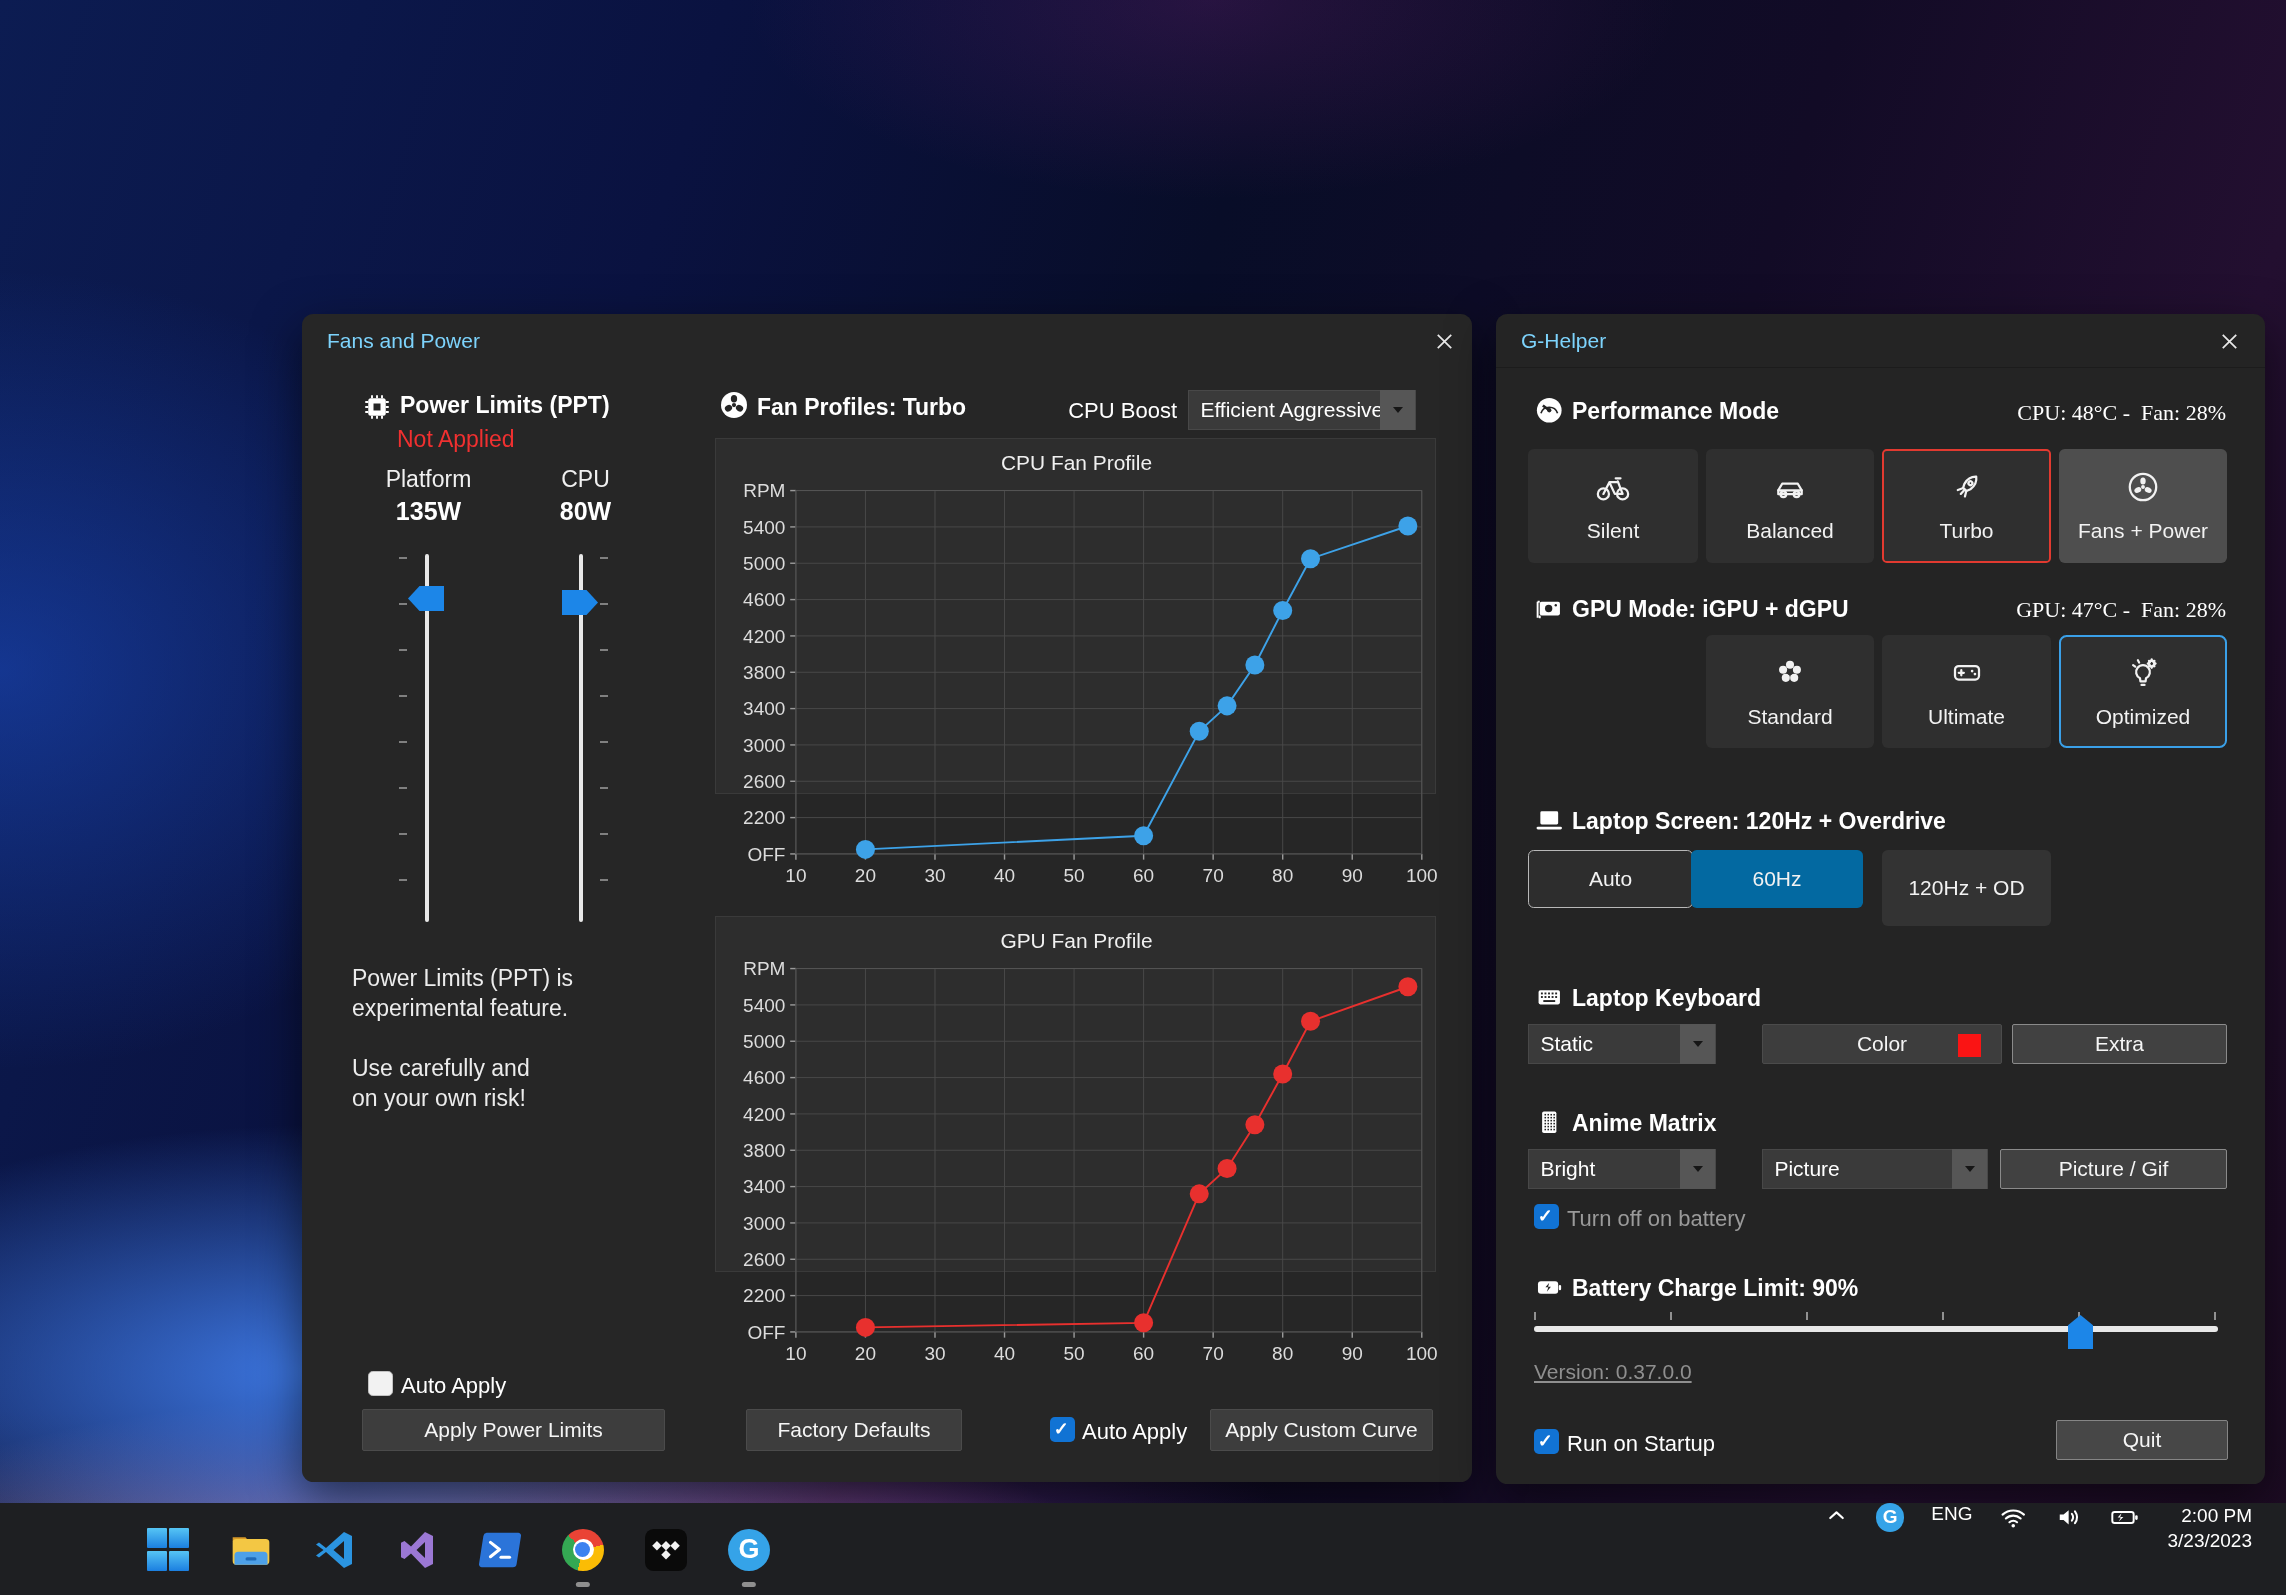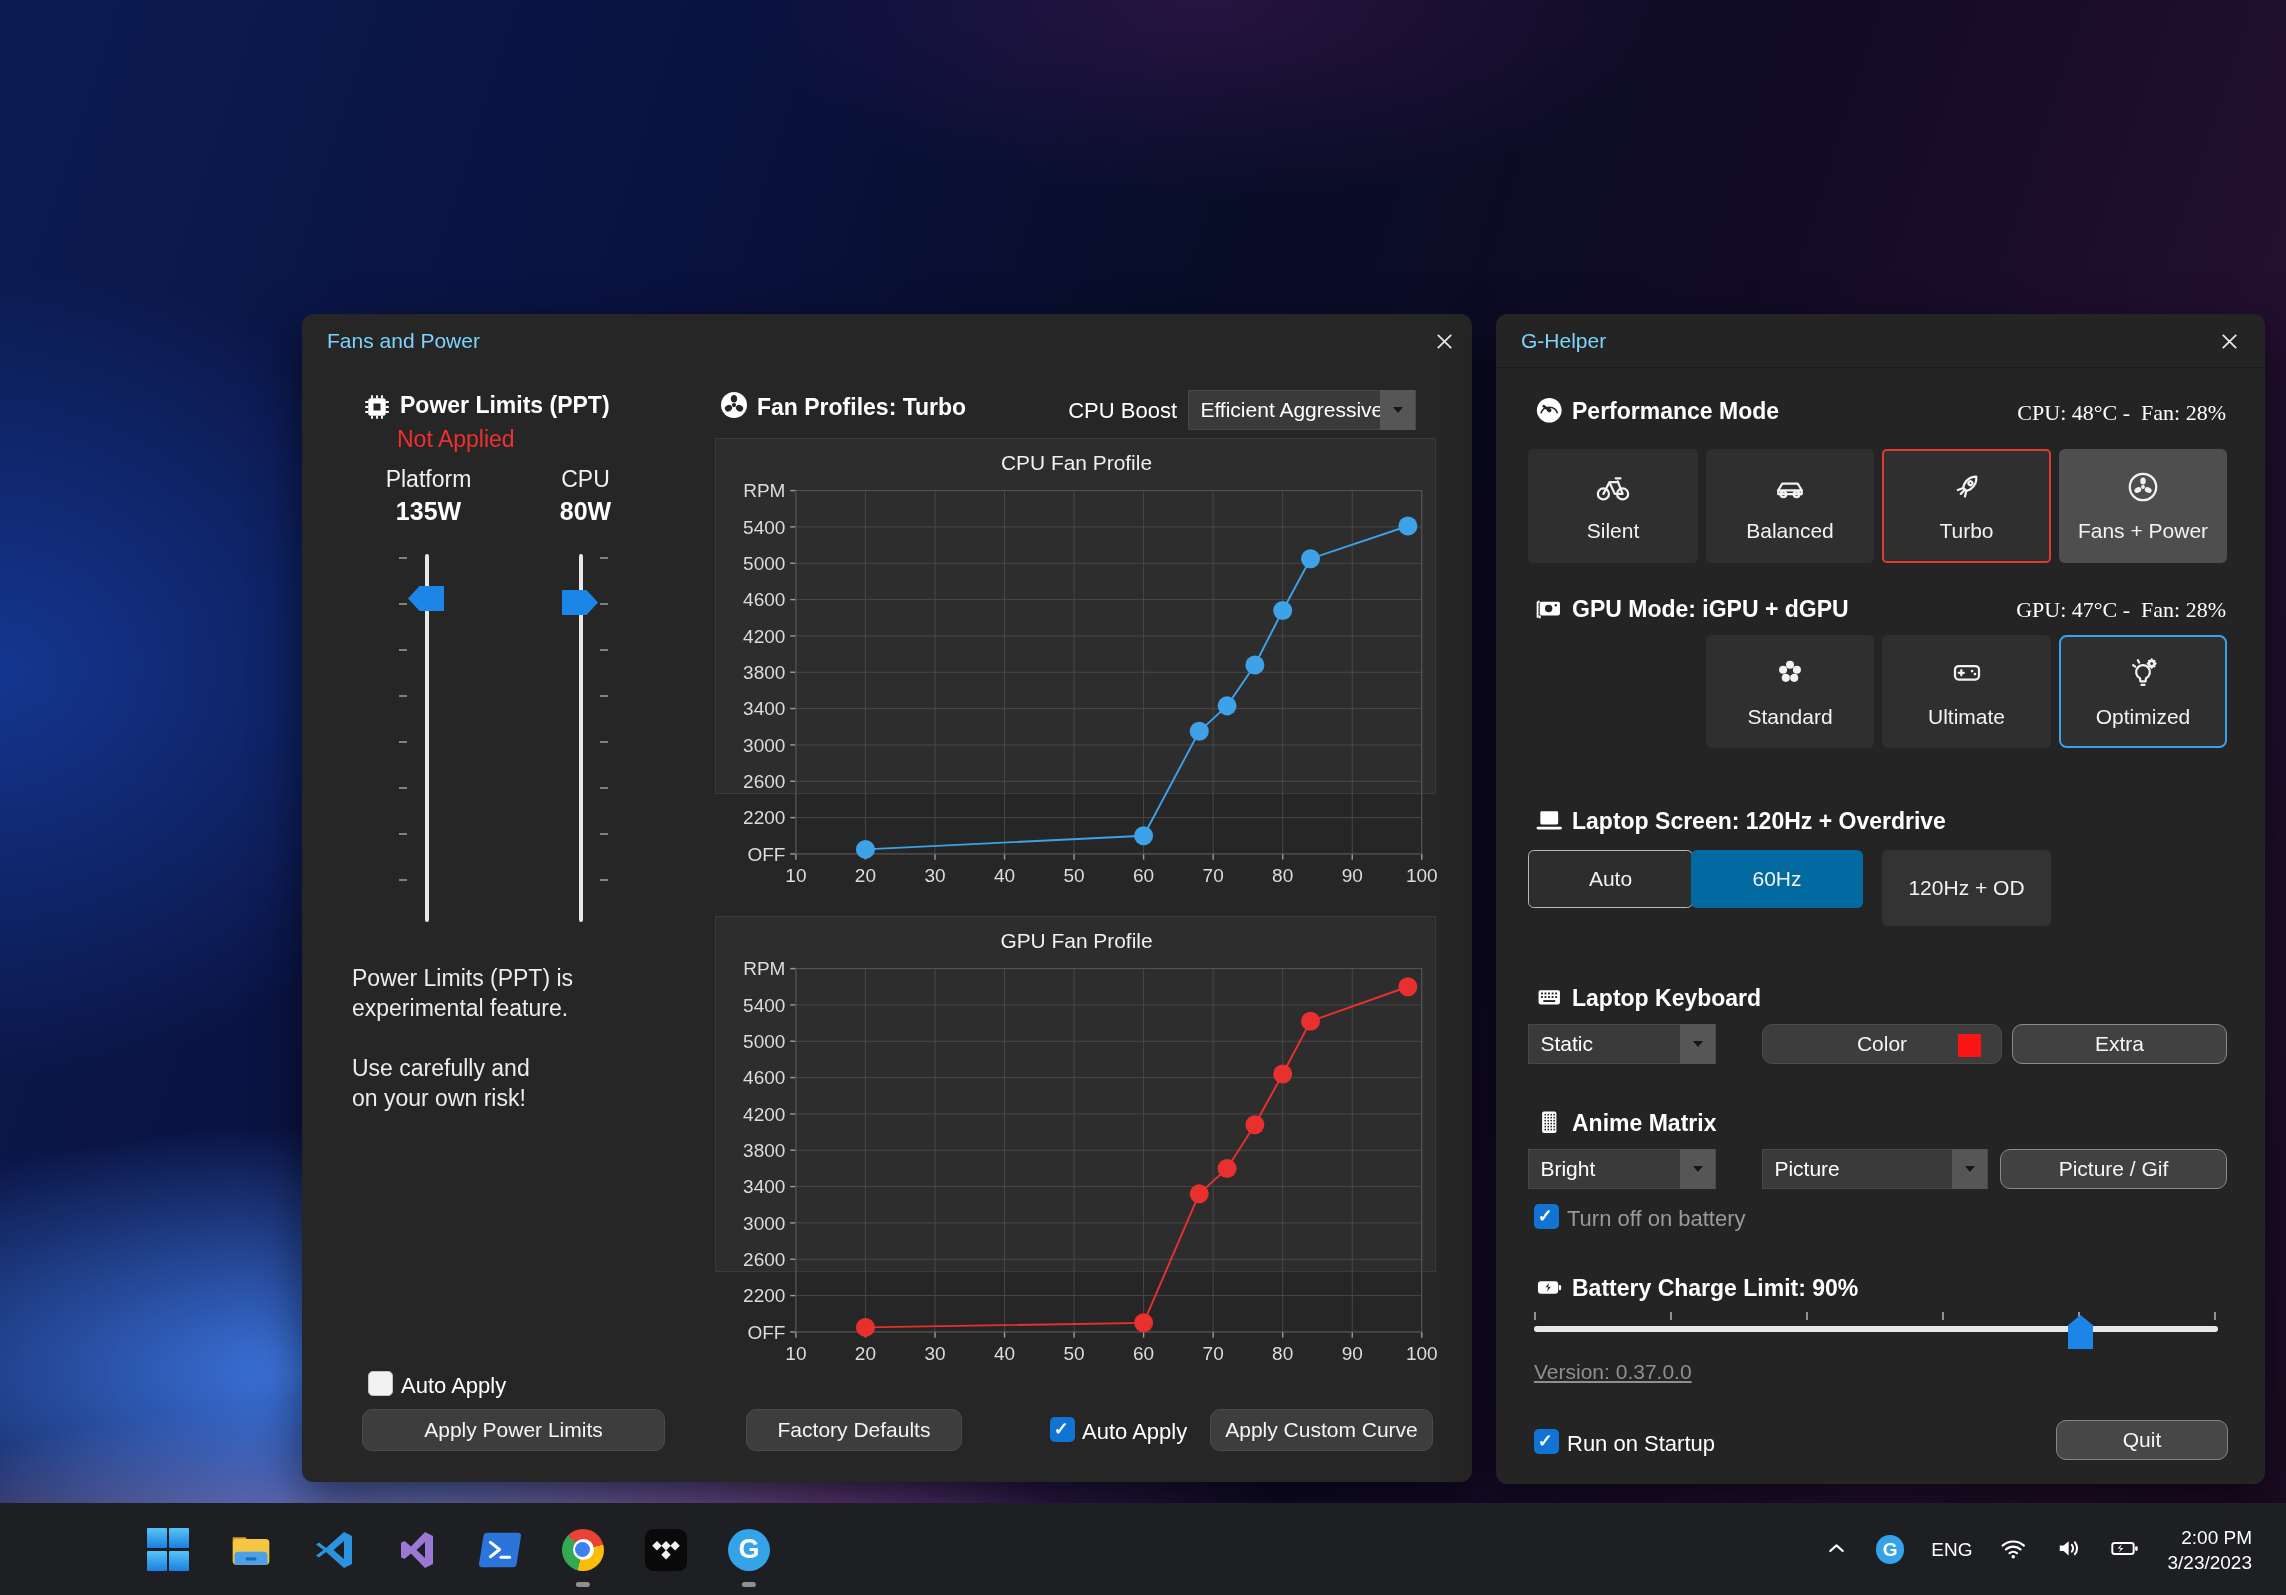--- a/index.html
+++ b/index.html
@@ -15,21 +15,21 @@
       linear-gradient(108deg,#0c1c52 0%,#0a1240 26%,#080d28 46%,#120b26 66%,#230f30 84%,#1c0b22 100%);
   }
   .abs{position:absolute;}
   .window{position:absolute;background:#262626;border-radius:11.4px;box-shadow:0 17px 48px rgba(0,0,0,.55);}
   .titlebar{position:absolute;left:0;top:0;right:0;height:54px;}
   .wtitle{position:absolute;left:25px;top:0;line-height:54px;font-size:21px;color:#7dd3fc;}
   .closebtn{position:absolute;top:15px;width:25px;height:25px;cursor:pointer;}
   .sect-title{font-size:23px;font-weight:bold;color:#fff;white-space:pre;}
   .status{font-size:22px;color:#fff;white-space:pre;font-family:Liberation Serif, serif;}
   .btn{display:flex;align-items:center;justify-content:center;background:#3d3d3d;border:1px solid #4b4b4b;
-       border-radius:10px;color:#f5f5f5;font-size:21px;}
+       border-radius:2px;color:#f5f5f5;font-size:21px;}
   .btn.light-border{border:1px solid #8a8a8a;background:#414141;}
   .modebtn{position:absolute;height:114px;background:#2f2f2f;border-radius:5.7px;display:flex;flex-direction:column;
        align-items:center;justify-content:center;gap:9.5px;color:#f2f2f2;font-size:21px;}
   .modebtn.hl{background:#4e4e4e;}
   .modebtn.sel-red{border:2.9px solid #e23a30;border-radius:4.8px;}
   .modebtn.sel-blue{border:2.9px solid #3aa0e8;border-radius:7.6px;}
   .modebtn.sel-light{border:1.9px solid #b8b8b8;}
   .cb{position:absolute;width:25px;height:25px;border-radius:4.8px;}
   .cb.off{background:#f2f2f2;border:1px solid #c2c2c2;}
   .cb.on{background:#1173d4;}
@@ -48,21 +48,21 @@
   .thumb-up{width:25px;height:34px;clip-path:polygon(50% 0,100% 30%,100% 100%,0 100%,0 30%);}
   .htrack{position:absolute;height:5.7px;background:#e8e8e8;border-radius:2.9px;}
   .hticks{position:absolute;height:7.6px;background:repeating-linear-gradient(to right,#909090 0 1.9px,transparent 1.9px 136px);}
   .note{position:absolute;font-size:23px;color:#ececec;}
   .link{position:absolute;font-size:21px;color:#8f8f8f;text-decoration:underline;cursor:pointer;}
   .graylabel{color:#9a9a9a;}
   .taskbar{position:absolute;left:0;right:0;bottom:0;height:93px;background:#1e1f22;display:flex;align-items:center;}
   .apps{display:flex;align-items:center;gap:39px;padding-left:146px;}
   .app{position:relative;width:44px;height:44px;display:flex;align-items:center;justify-content:center;cursor:pointer;}
   .app .dot{position:absolute;left:50%;transform:translateX(-50%);bottom:-15px;width:14.3px;height:4.8px;border-radius:2.9px;background:#8f8f8f;}
-  .tray{position:absolute;right:34px;top:0;height:93px;display:flex;align-items:center;gap:27px;}
+  .tray{position:absolute;right:34px;top:0;height:93px;display:flex;align-items:flex-start;gap:27px;}
   .tray-txt{font-size:19px;color:#fff;}
   .clock{font-size:19px;color:#fff;text-align:right;line-height:25px;}
   .win-grid{display:grid;grid-template-columns:20px 20px;grid-template-rows:20px 20px;gap:2.9px;}
   .win-grid div{background:linear-gradient(180deg,#56c5f5,#1b7fe0);border-radius:1px;}
   .chrome-ball{width:42px;height:42px;border-radius:50%;position:relative;
      background:conic-gradient(from -45deg,#ea4335 0 120deg,#fbbc05 0 240deg,#34a853 0 360deg);}
   .chrome-ball::before{content:"";position:absolute;left:10.5px;top:10.5px;width:21px;height:21px;border-radius:50%;background:#fff;}
   .chrome-ball::after{content:"";position:absolute;left:13.3px;top:13.3px;width:15px;height:15px;border-radius:50%;background:#3b82f0;}
   .gball{width:42px;height:42px;border-radius:50%;background:#35a3e8;color:#fff;display:flex;align-items:center;justify-content:center;
      font-size:27px;font-weight:bold;}

